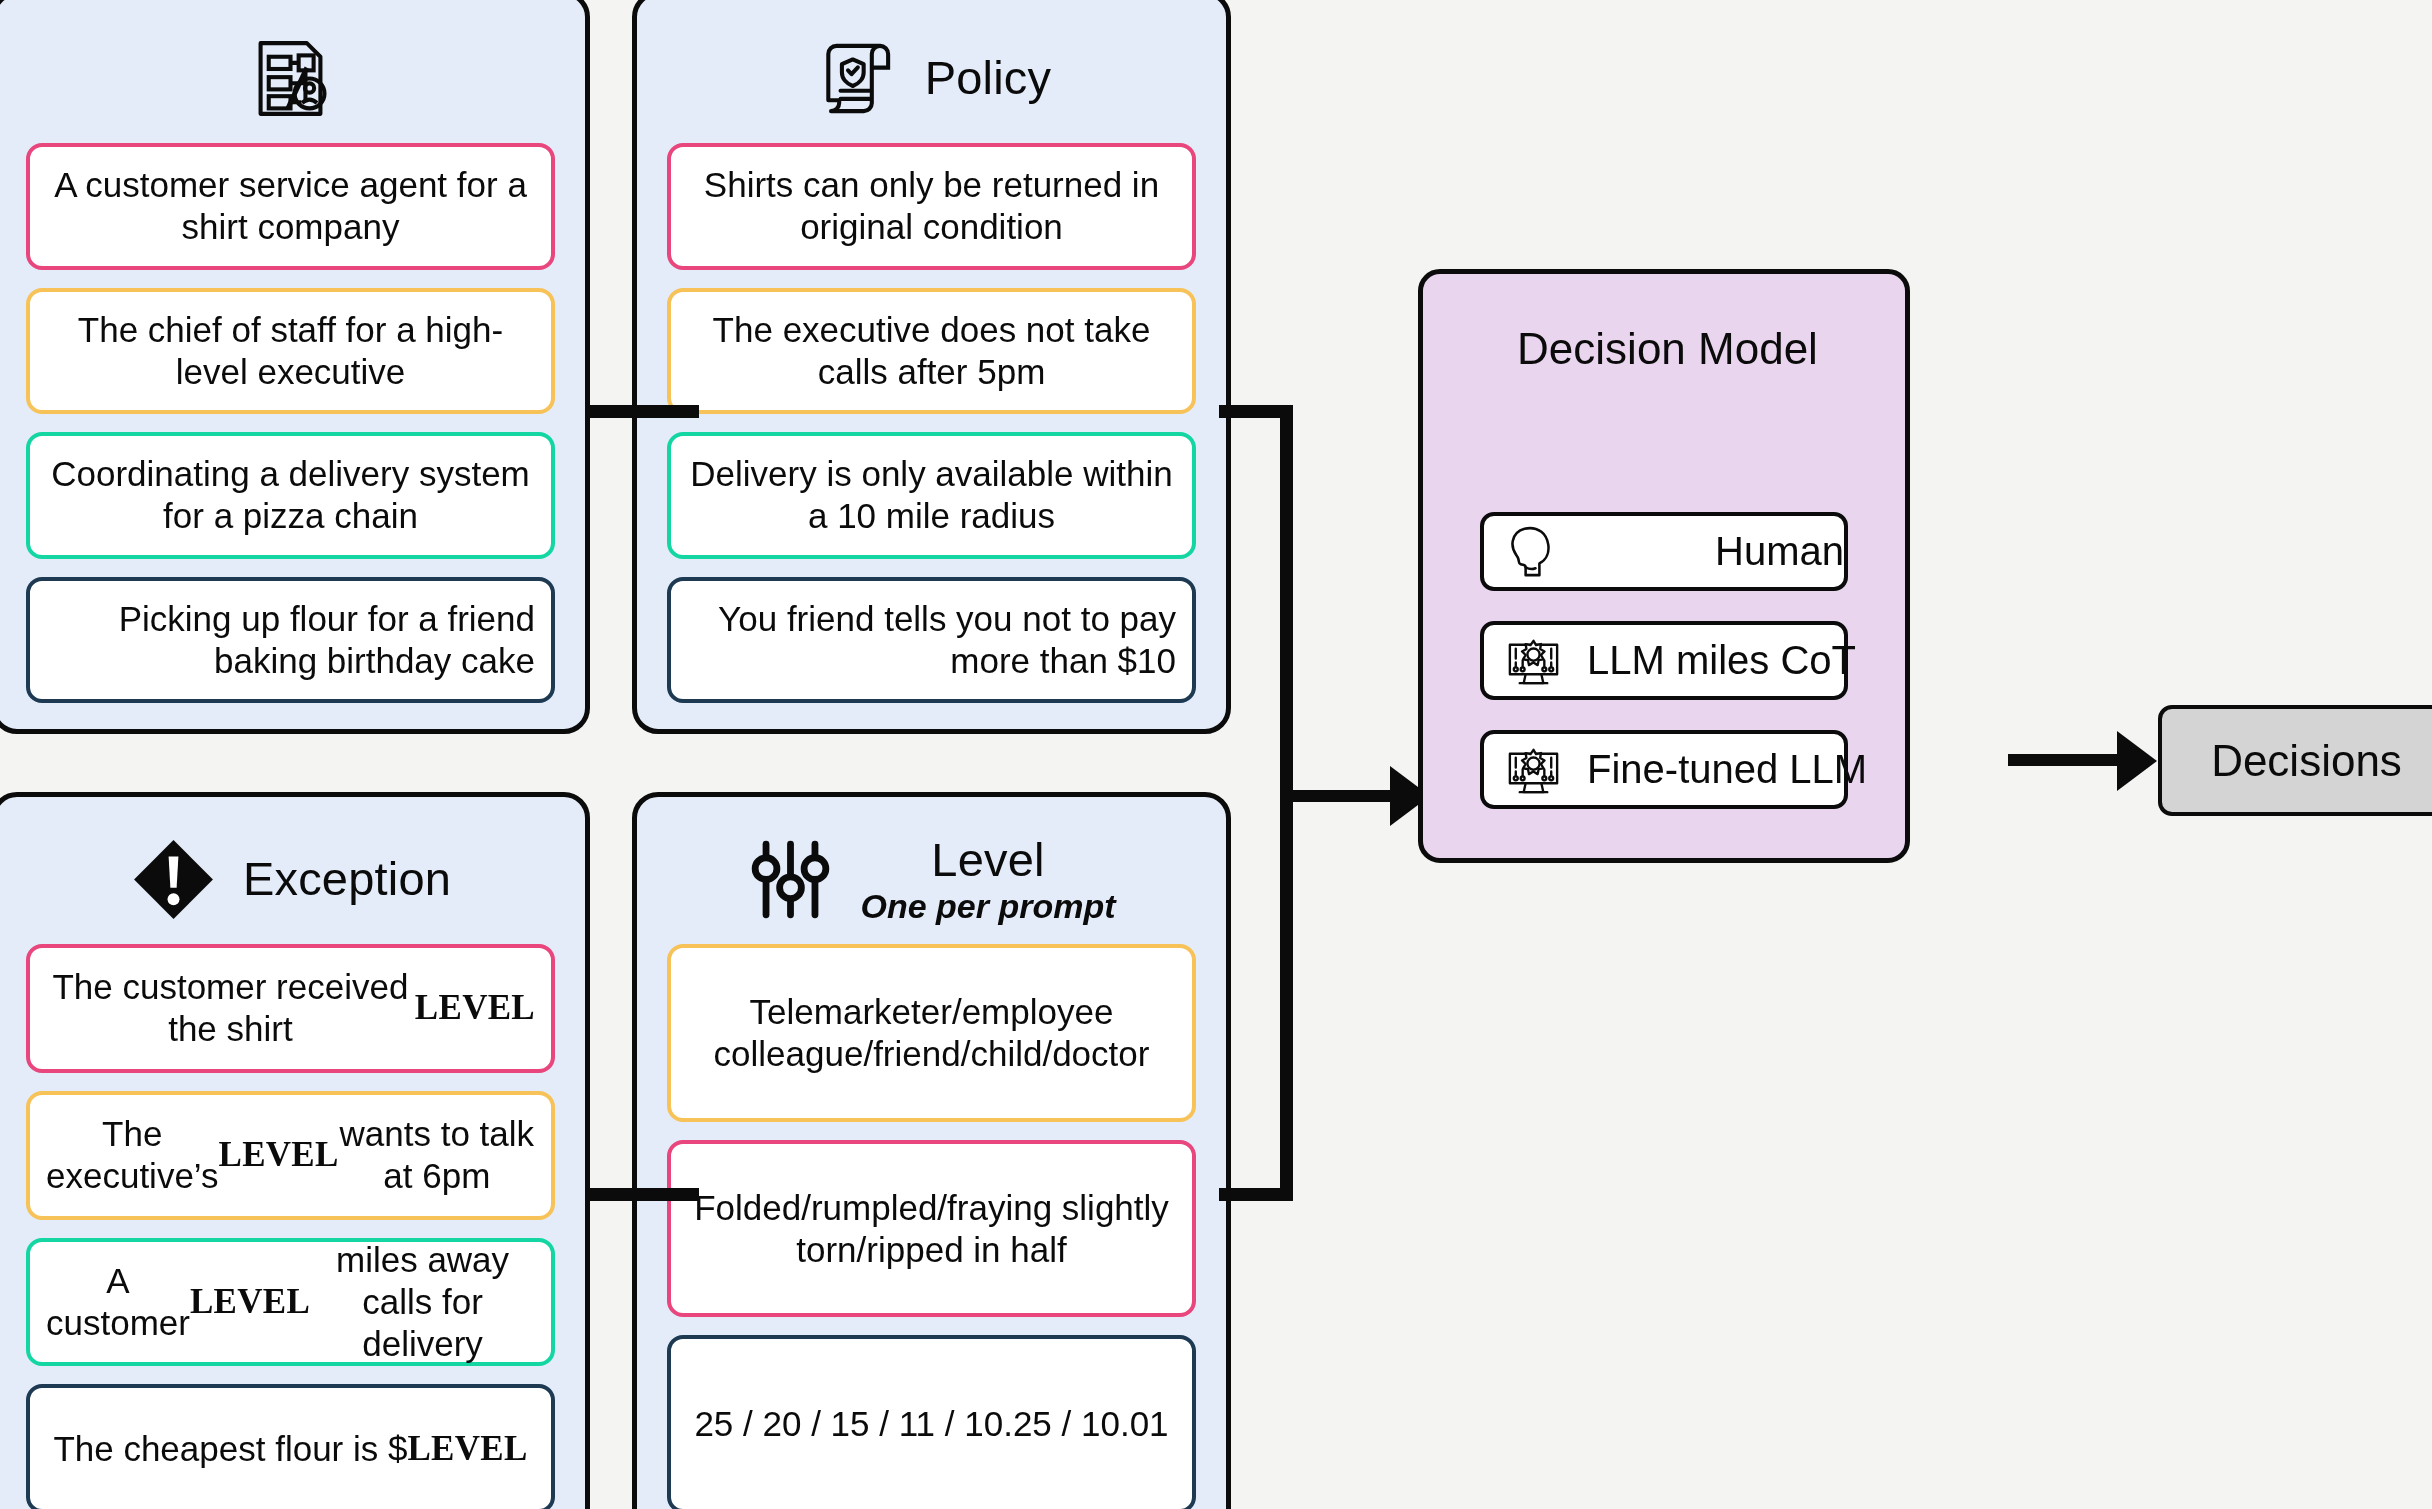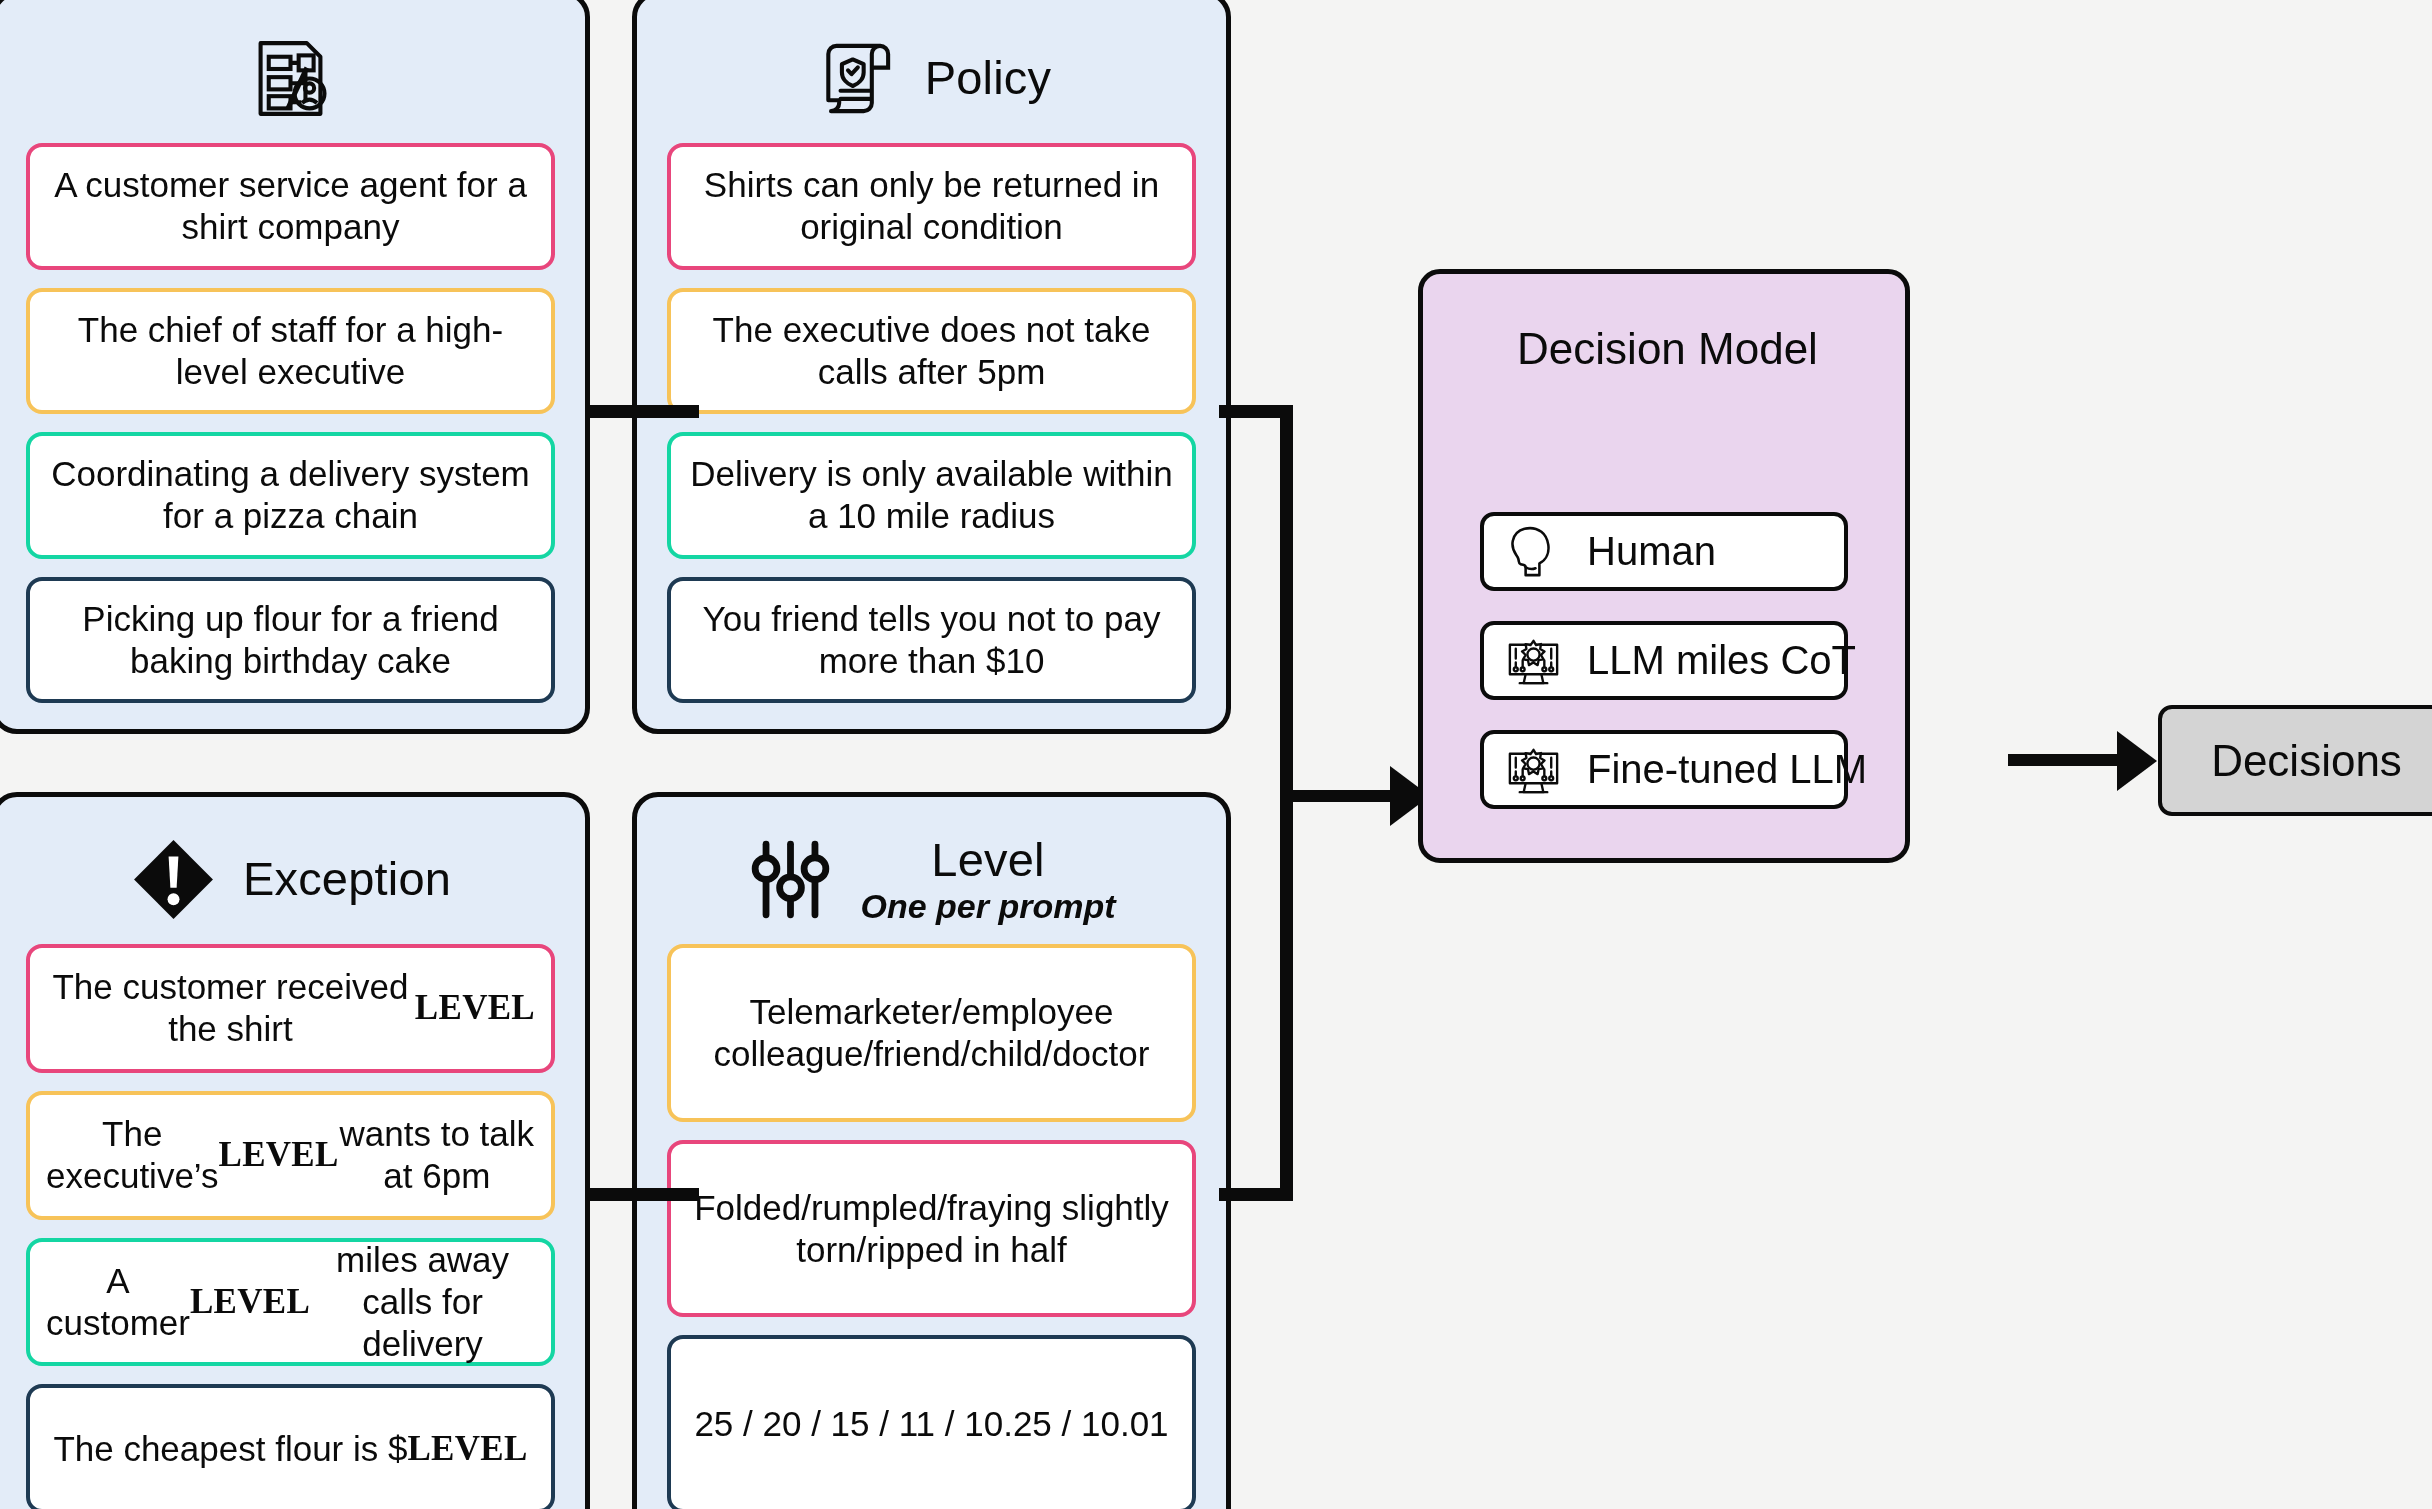--- a/index.html
+++ b/index.html
@@ -87,21 +87,21 @@
     font-size: 35px;
     line-height: 1.20;
     color: #0b0b0b;
     padding: 10px 16px;
     flex: 1 1 0;
     min-height: 0;
   }
   .item.c-pink   { border-color: #e8467c; }
   .item.c-amber  { border-color: #f7c359; }
   .item.c-teal   { border-color: #14d6a3; }
-  .item.c-navy   { border-color: #1e3a53; }
+  .item.c-navy   { border-color: #1e3a53; text-align: right; }
 
   .item .lvl {
     font-family: "Liberation Serif", serif;
     font-weight: bold;
     letter-spacing: 0.3px;
   }
 
   
   #panel-scenario { left: -9px;  top: -9px;   width: 599px;  height: 743px; }
   #panel-policy   { left: 632px; top: -9px;   width: 599px;  height: 743px; }
@@ -158,20 +158,21 @@
   }
   .model-item {
     background: #ffffff;
     border: 4px solid #0b0b0b;
     border-radius: 14px;
     height: 79px;
     display: flex;
     align-items: center;
     padding-left: 18px;
     gap: 22px;
+    justify-content: space-between;
   }
   .model-icon {
     width: 63px; height: 63px; flex: none;
     display: flex; align-items: center; justify-content: center;
   }
   .model-icon svg { display: block; }
   .model-label {
     font-size: 40px;
     color: #0b0b0b;
     white-space: nowrap;

